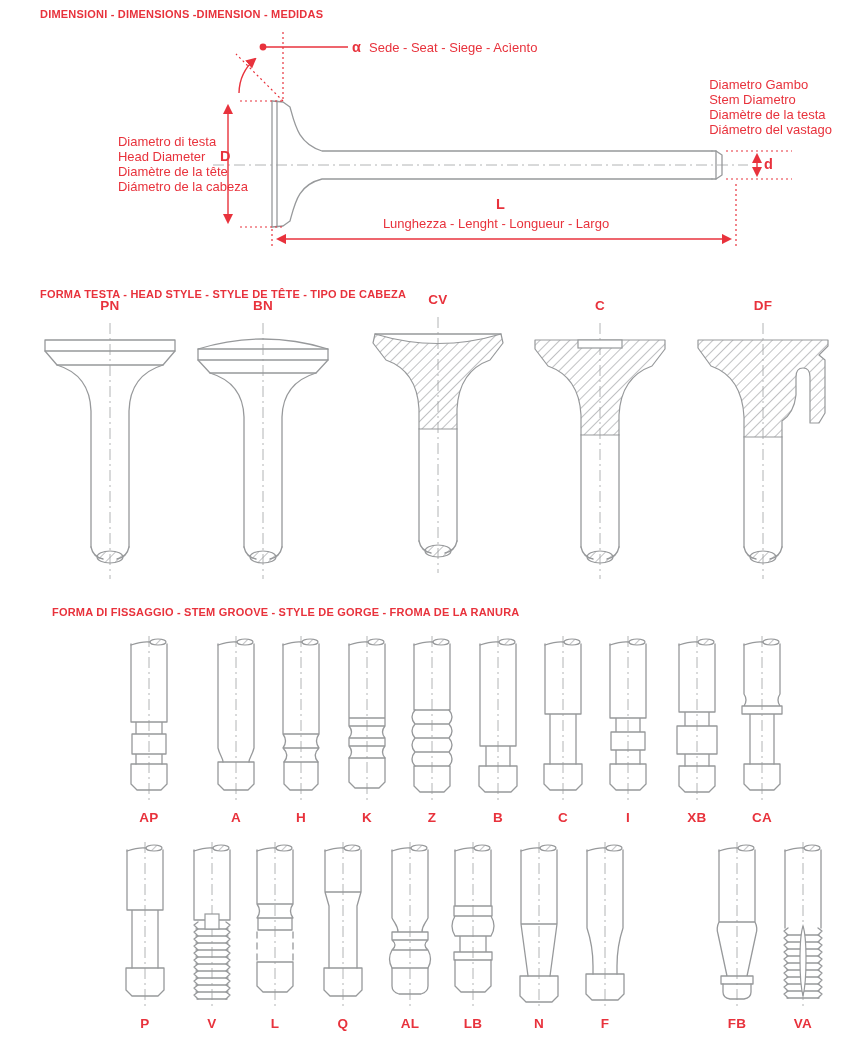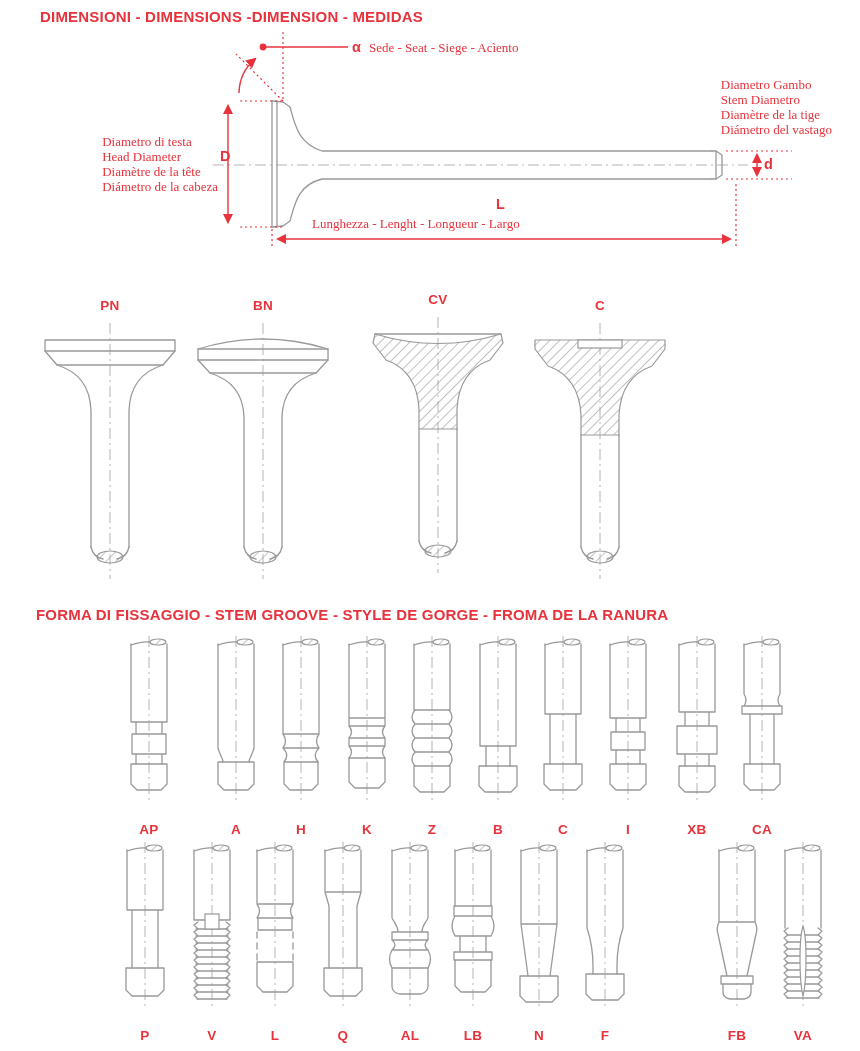--- a/index.html
+++ b/index.html
@@ -1,25 +1,25 @@
 <!DOCTYPE html>
 <html><head>
 <meta charset="utf-8">
 <style>
   html,body{margin:0;padding:0;background:#fff;}
   .page{position:relative;width:860px;height:1051px;background:#fff;
         font-family:"Liberation Sans",sans-serif;overflow:hidden;}
-  .sec-title{position:absolute;font-weight:bold;font-size:15px;color:#e8323c;letter-spacing:.2px;white-space:nowrap;}
-  .ann{position:absolute;color:#e8323c;font-size:13px;line-height:15px;white-space:nowrap;font-family:Liberation Serif, serif;}
+  .sec-title{position:absolute;font-weight:bold;font-size:11px;color:#e8323c;letter-spacing:.2px;white-space:nowrap;}
+  .ann{position:absolute;color:#e8323c;font-size:13px;line-height:15px;white-space:nowrap;}
   .ann.right{text-align:left;}
   .sym{position:absolute;color:#e8323c;font-weight:bold;font-size:14.5px;}
   .fig{position:absolute;text-align:center;}
   .code{color:#e8323c;font-weight:bold;font-size:13.5px;letter-spacing:.3px;}
   .fig .code.top{margin-bottom:2px;}
-  .fig .code.bot{margin-top:16px;}
+  .fig .code.bot{margin-top:4px;}
   svg{display:block;}
   .g{stroke:#97999b;stroke-width:1.3;fill:none;stroke-linecap:round;stroke-linejoin:round;}
   .gh{stroke:#97999b;stroke-width:1.2;fill:url(#hatch);stroke-linejoin:round;}
   .gw{stroke:#97999b;stroke-width:1.2;fill:#fff;}
   .cl{stroke:#a9abad;stroke-width:.9;fill:none;stroke-dasharray:11 4 2 4;}
   .r{stroke:#e8323c;stroke-width:1.4;fill:none;}
   .rd{stroke:#e8323c;stroke-width:1.2;fill:none;stroke-dasharray:2 3;}
 </style>
 </head>
 <body>
@@ -67,36 +67,37 @@
     <line class="r" x1="757" y1="155" x2="757" y2="175" marker-start="url(#arr)" marker-end="url(#arr)"></line>
     <line class="r" x1="278" y1="239" x2="730" y2="239" marker-start="url(#arr)" marker-end="url(#arr)"></line>
   </svg>
 
   <div class="sym" style="left:352px;top:39px">α</div>
   <div class="ann" style="left:369px;top:40px">Sede - Seat - Siege - Acìento</div>
 
   <div class="ann right" style="right:28px;top:77px">
     <div>Diametro Gambo</div>
     <div>Stem Diametro</div>
-    <div>Diamètre de la tige</div>
+    <div>Diamètre de la testa</div>
     <div>Diámetro del vastago</div>
   </div>
 
-  <div class="ann right" style="right:642px;top:134px">
+  <div class="ann right" style="right:612px;top:134px">
     <div>Diametro di testa</div>
     <div>Head Diameter</div>
     <div>Diamètre de la tête</div>
     <div>Diámetro de la cabeza</div>
   </div>
 
   <div class="sym" style="left:220px;top:148px">D</div>
   <div class="sym" style="left:764px;top:156px">d</div>
   <div class="sym" style="left:496px;top:196px">L</div>
-  <div class="ann" style="left:312px;top:216px;width:400px;">Lunghezza - Lenght - Longueur - Largo</div>
-
+  <div class="ann" style="left:296px;top:216px;width:400px;text-align:center">Lunghezza - Lenght - Longueur - Largo</div>
+
+  <div class="sec-title" style="left:40px;top:288px">FORMA TESTA - HEAD STYLE - STYLE DE TÊTE - TIPO DE CABEZA</div>
 
   <div class="fig" style="left:35px;top:298px;width:150px">
     <div class="code top">PN</div>
     <svg width="150" height="272" viewBox="0 0 150 272">
       <line class="cl" x1="75" y1="8" x2="75" y2="264"></line>
       <path class="g" d="M10,25 H140 V36 H10 Z"></path>
       <path class="g" d="M10,36 L22,50 H128 L140,36"></path>
       <path class="g" d="M22,50 Q55,60 56,96 V232"></path>
       <path class="g" d="M128,50 Q95,60 94,96 V232"></path>
       <path class="g" d="M56,232 Q58,242 68,244"></path>
@@ -141,22 +142,34 @@
       <path class="gh" d="M10,25 H140 V34 L127,51 Q96,62 94,100 V120 H56 V100 Q54,62 23,51 L10,34 Z"></path>
       <rect class="gw" x="53" y="25" width="44" height="8"></rect>
       <line class="g" x1="56" y1="120" x2="56" y2="232"></line>
       <line class="g" x1="94" y1="120" x2="94" y2="232"></line>
       <path class="g" d="M56,232 Q58,242 68,244"></path>
       <path class="g" d="M94,232 Q92,242 82,244"></path>
       <ellipse class="gh" cx="75" cy="242" rx="13" ry="6"></ellipse>
     </svg>
   </div>
 
-
-  <div class="sec-title" style="left:36px;top:606px">FORMA DI FISSAGGIO - STEM GROOVE - STYLE DE GORGE - FROMA DE LA RANURA</div>
+  <div class="fig" style="left:688px;top:298px;width:150px">
+    <div class="code top">DF</div>
+    <svg width="150" height="272" viewBox="0 0 150 272">
+      <line class="cl" x1="75" y1="8" x2="75" y2="264"></line>
+      <path class="gh" d="M10,25 H140 V31 L131,40 L137,45 V98 L131,108 L122,108 V62 Q122,53 115,53 Q108,53 108,62 V80 Q106,98 94,106 V122 H56 V102 Q54,62 23,51 L10,33 Z"></path>
+      <line class="g" x1="56" y1="122" x2="56" y2="232"></line>
+      <line class="g" x1="94" y1="122" x2="94" y2="232"></line>
+      <path class="g" d="M56,232 Q58,242 68,244"></path>
+      <path class="g" d="M94,232 Q92,242 82,244"></path>
+      <ellipse class="gh" cx="75" cy="242" rx="13" ry="6"></ellipse>
+    </svg>
+  </div>
+
+  <div class="sec-title" style="left:52px;top:606px">FORMA DI FISSAGGIO - STEM GROOVE - STYLE DE GORGE - FROMA DE LA RANURA</div>
 
   <div class="fig" style="left:116px;top:634px;width:66px">
     <svg width="66" height="172" viewBox="0 0 66 172">
       <line class="cl" x1="33" y1="2" x2="33" y2="170"></line>
       <ellipse class="gh" cx="42" cy="8" rx="8" ry="3"></ellipse>
       <path class="g" d="M15,11 Q27,7 34,8"></path>
       <path class="g" d="M15,10 V88 M51,10 V88 M15,88 H51 M20,88 V100 M46,88 V100 M16,100 H50 M16,100 V120 M50,100 V120 M16,120 H50 M20,120 V130 M46,120 V130"></path>
       <path class="g" d="M15,130 H51 M15,130 L15,150 L21,156 L45,156 L51,150 L51,130"></path>
     </svg>
     <div class="code bot">AP</div>

